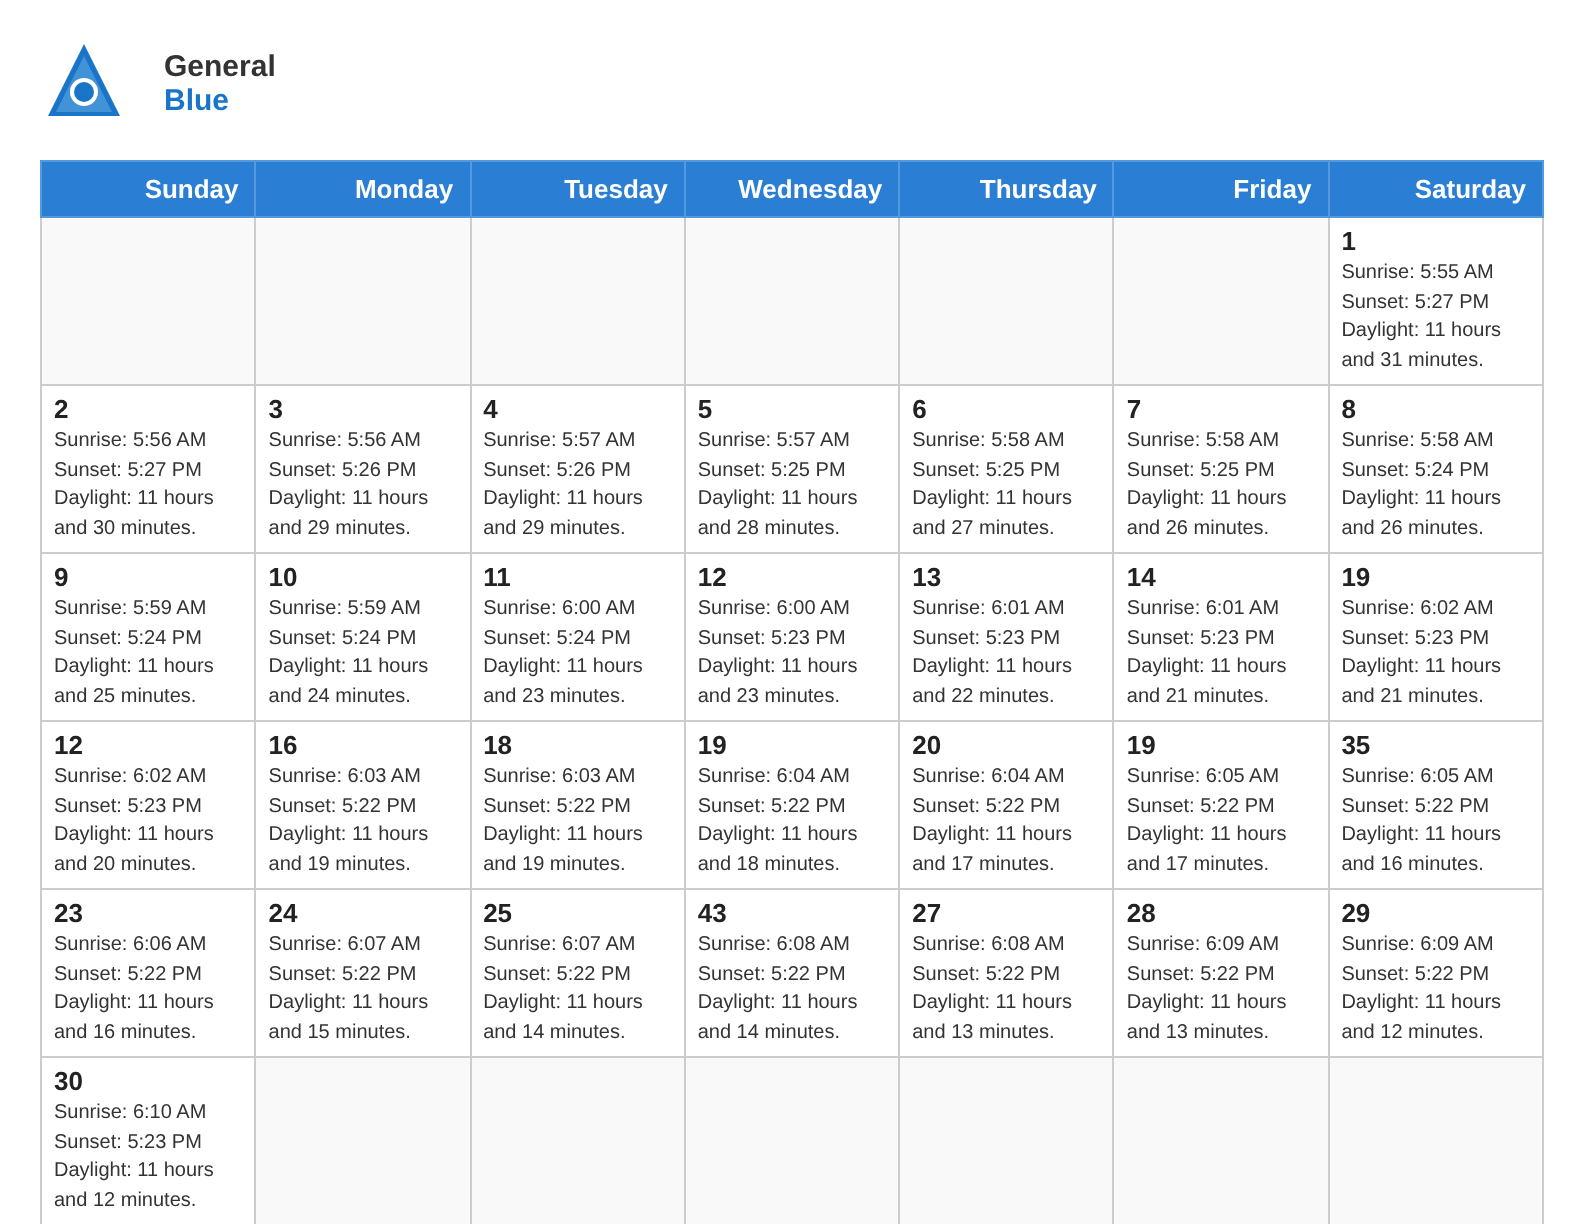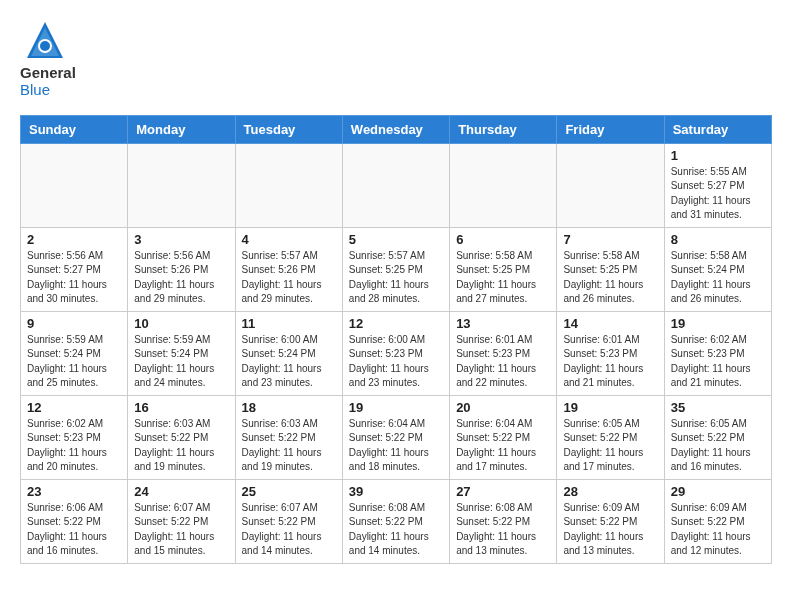--- a/index.html
+++ b/index.html
@@ -38,21 +38,21 @@
       width: 100%;
       border-collapse: collapse;
       border: 1px solid #ccc;
     }
     .calendar th {
       background-color: #2a7fd4;
       color: #fff;
       font-size: 13px;
       font-weight: bold;
       padding: 6px 8px;
-      text-align: left;
+      text-align: right;
       border: 1px solid #5599dd;
     }
     .calendar td {
       border: 1px solid #ccc;
       vertical-align: top;
       padding: 4px 6px;
       font-size: 10.5px;
       color: #333;
       background: #fff;
       width: calc(100% / 7);
@@ -75,32 +75,32 @@
     }
     .last-row td {
       min-height: 60px;
     }
   </style>
 </head>
 <body>
 
 <div class="header-area">
   <div class="logo">
-  <div style="display:flex;align-items:center;gap:0px;flex-direction:column;">
+  <div style="display:flex;align-items:center;gap:12px;">
     <div style="position:relative;width:44px;height:44px;margin-right:6px;">
       <svg viewBox="0 0 44 44" width="44" height="44">
         <polygon points="22,2 40,38 4,38" fill="#1a75c9"></polygon>
         <polygon points="22,8 36,36 8,36" fill="#6ab0e8" opacity="0.5"></polygon>
         <circle cx="22" cy="26" r="7" fill="#fff"></circle>
         <circle cx="22" cy="26" r="5" fill="#1a75c9"></circle>
       </svg>
     </div>
     <div>
       <div style="font-size:15px;font-weight:bold;line-height:1.15;"><span style="color:#333">General</span></div>
-      <div style="font-size:15px;font-weight:normal;line-height:1.15;color:#1a75c9">Blue</div>
+      <div style="font-size:15px;font-weight:bold;line-height:1.15;color:#1a75c9">Blue</div>
     </div>
   </div>
 </div>
   <div class="title-area">
     <div class="month-title"></div>
     <div class="subtitle"></div>
   </div>
 </div>
 
 <table class="calendar">
@@ -300,21 +300,21 @@
 and 15 minutes.</div>
         </td>
         <td>
           <span class="day-number">25</span>
           <div class="day-info">Sunrise: 6:07 AM
 Sunset: 5:22 PM
 Daylight: 11 hours
 and 14 minutes.</div>
         </td>
         <td>
-          <span class="day-number">39</span>
+          <span class="day-number">43</span>
           <div class="day-info">Sunrise: 6:08 AM
 Sunset: 5:22 PM
 Daylight: 11 hours
 and 14 minutes.</div>
         </td>
         <td>
           <span class="day-number">27</span>
           <div class="day-info">Sunrise: 6:08 AM
 Sunset: 5:22 PM
 Daylight: 11 hours
@@ -327,15 +327,30 @@
 Daylight: 11 hours
 and 13 minutes.</div>
         </td>
         <td>
           <span class="day-number">29</span>
           <div class="day-info">Sunrise: 6:09 AM
 Sunset: 5:22 PM
 Daylight: 11 hours
 and 12 minutes.</div>
         </td>
+      </tr>
+      <tr class="last-row">
+        <td>
+          <span class="day-number">30</span>
+          <div class="day-info">Sunrise: 6:10 AM
+Sunset: 5:23 PM
+Daylight: 11 hours
+and 12 minutes.</div>
+        </td>
+        <td class="empty"></td>
+        <td class="empty"></td>
+        <td class="empty"></td>
+        <td class="empty"></td>
+        <td class="empty"></td>
+        <td class="empty"></td>
       </tr>
     </tbody>
 </table>
 
 </body></html>

